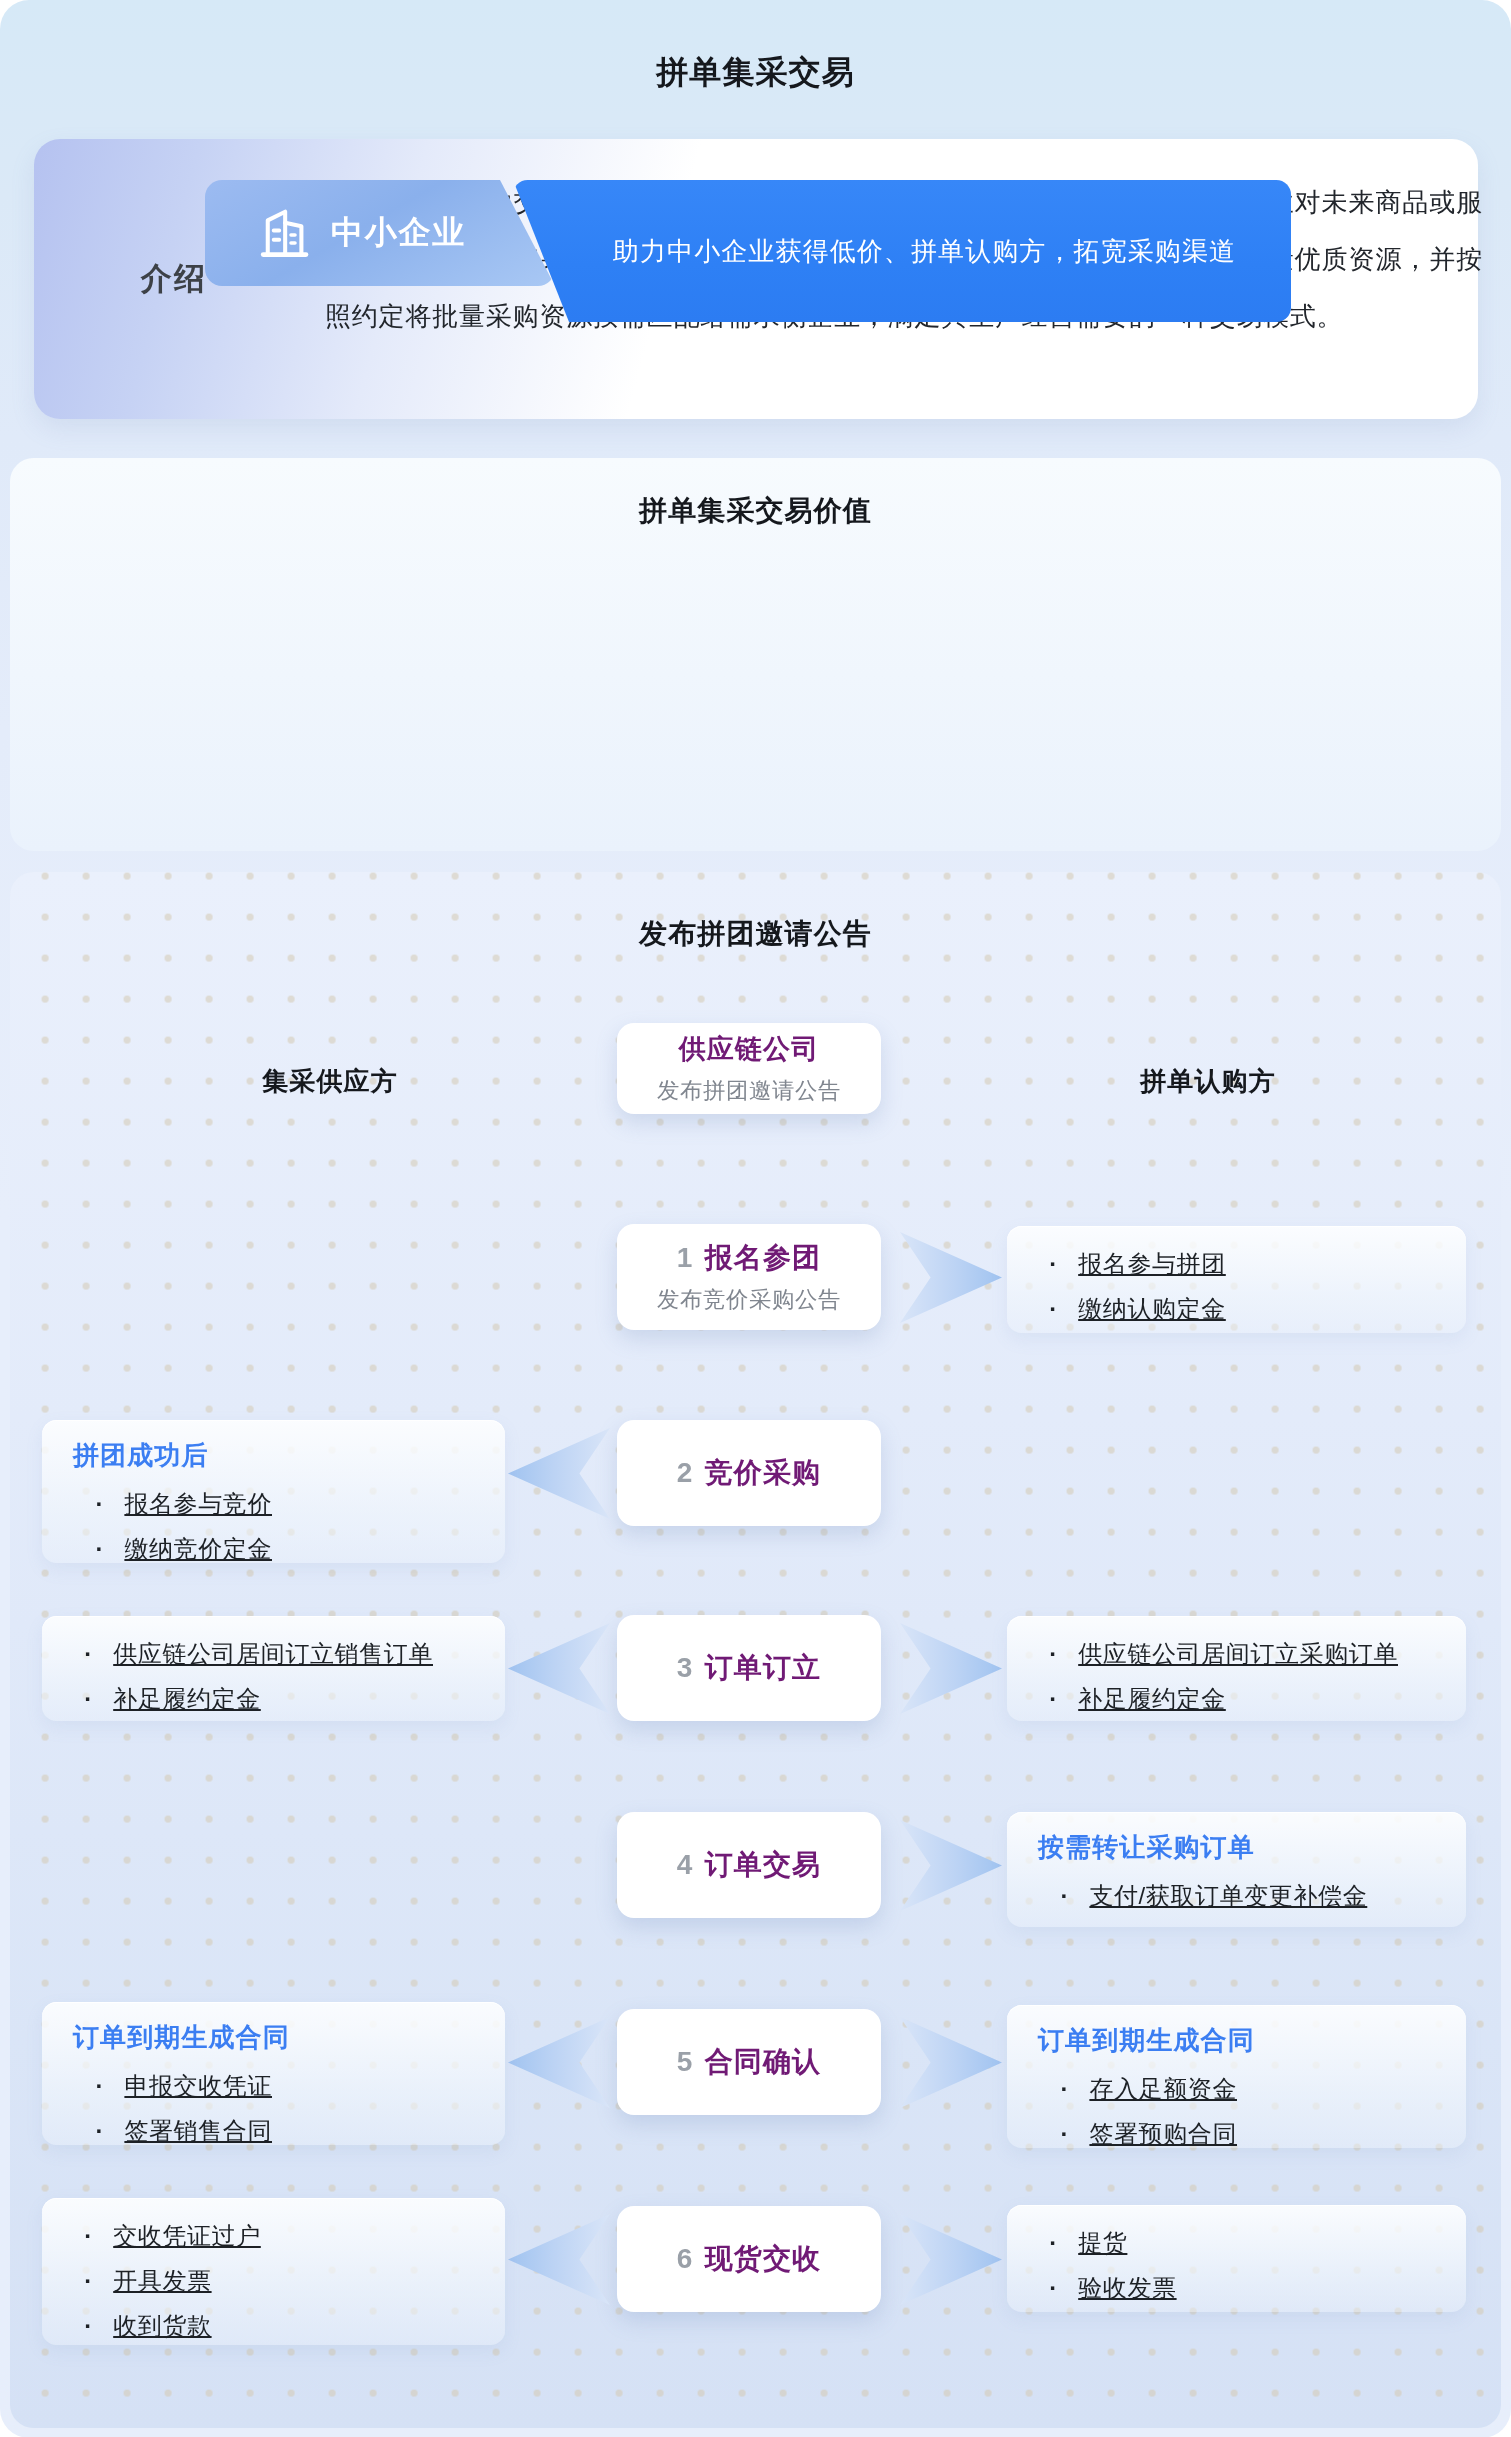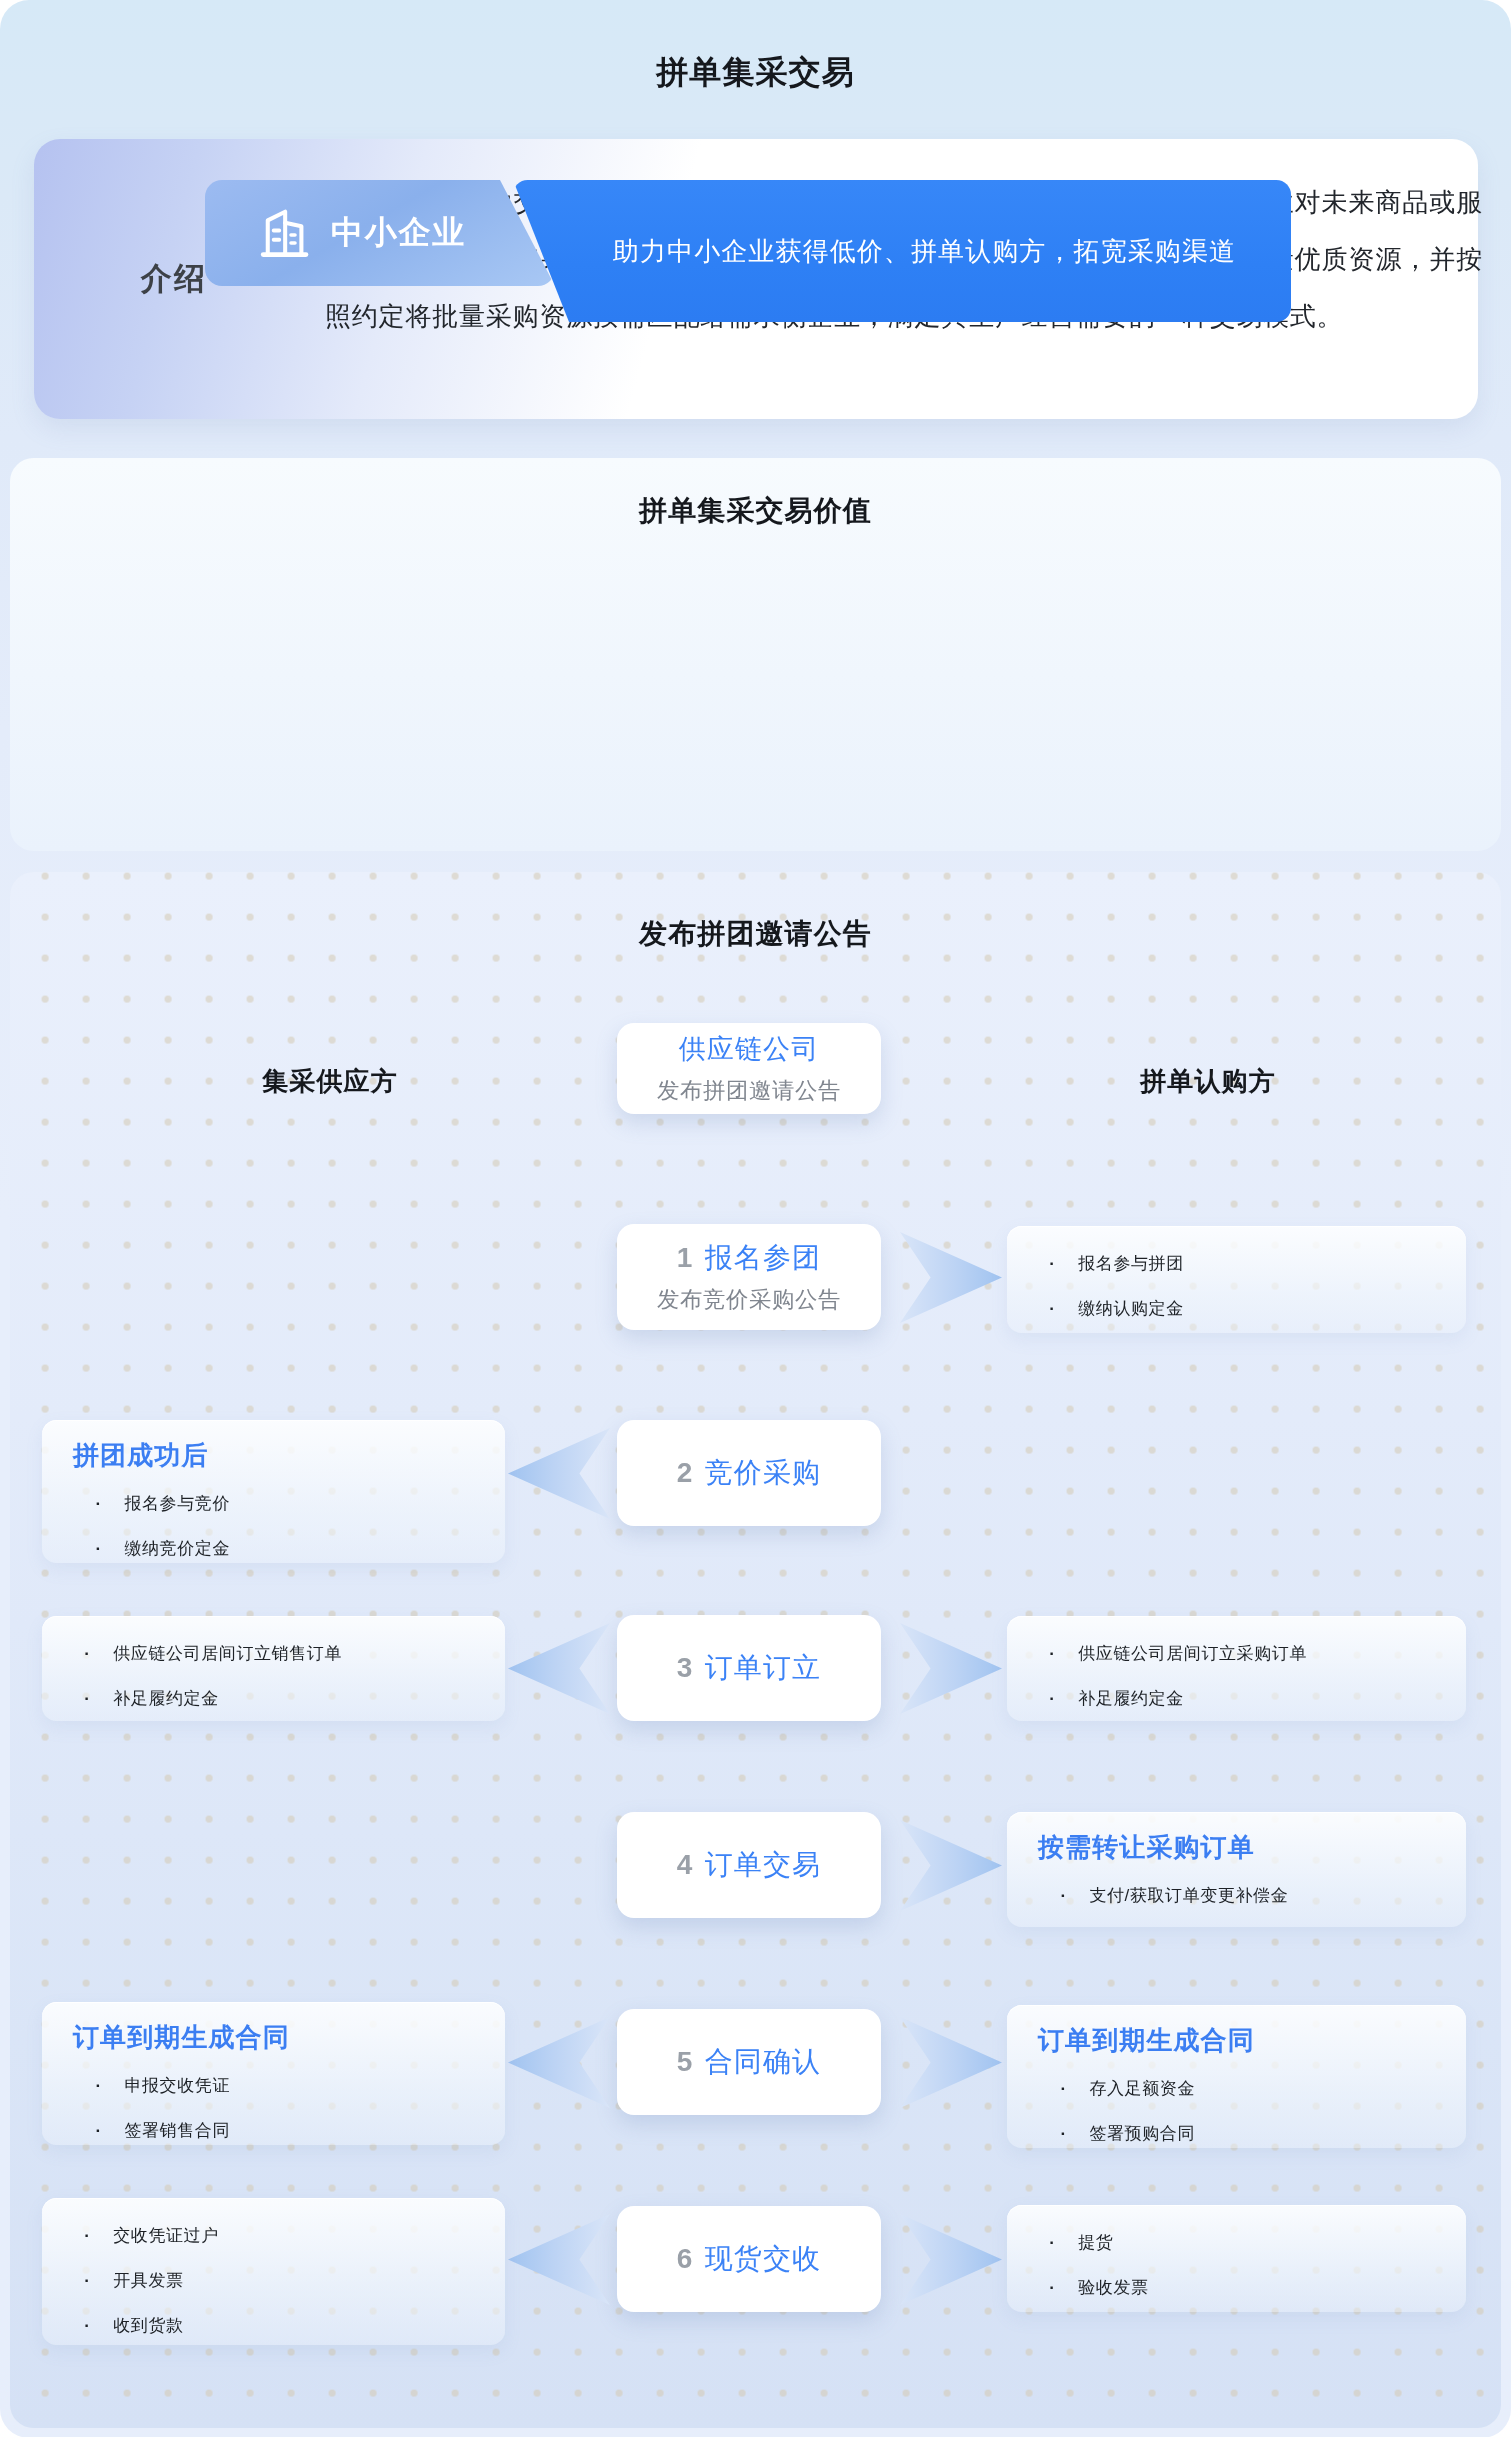--- a/index.html
+++ b/index.html
@@ -38,31 +38,31 @@
     background:
       radial-gradient(circle,rgba(212,202,180,.55) 3.4px,rgba(212,202,180,0) 3.9px) 14.6px 24.6px / 41px 41px,
       linear-gradient(180deg,#eaf0fc 0%,#e3ebfa 35%,#dae5f7 75%,#d5e1f5 100%);}
   .guide-title{top:43px;}
   .col-header{position:absolute;margin:16px;font-size:26px;font-weight:700;color:#15181d;text-align:center;letter-spacing:1.1px;}
   
   .ccard{position:absolute;left:617px;width:264px;background:#ffffff;border-radius:17px;
     box-shadow:0 9px 21px rgba(105,130,180,.22);display:flex;flex-direction:column;align-items:center;justify-content:center;gap:7.8px;}
   .cline{display:flex;align-items:baseline;gap:12.3px;}
   .cnum{font-size:28px;font-weight:700;color:#9aa0a8;}
-  .ctitle{font-size:28px;font-weight:400;color:#3b82f6;letter-spacing:1.1px;}
+  .ctitle{font-size:28px;font-weight:700;color:#701a75;letter-spacing:1.1px;}
   .csub{font-size:22.4px;color:#80868f;letter-spacing:0.6px;}
   .scard{position:absolute;border-radius:14.6px;box-sizing:border-box;
     background:linear-gradient(180deg,rgba(253,254,255,.92) 0%,rgba(243,248,253,.60) 65%,rgba(238,244,252,.38) 100%);
     box-shadow:0 6.7px 17px rgba(120,145,195,.10), inset 0 1.1px 0 rgba(255,255,255,.85);
     padding:14.6px 22.4px 5.6px 31px;}
   .scard.left-col{left:42px;width:463px;}
   .scard.right-col{left:1007px;width:459px;}
   .sheading{font-size:26px;font-weight:700;color:#3b7ef2;letter-spacing:1.1px;margin:3.4px 0 7.8px 0;}
   ul.bullets{list-style:none;margin:0;padding:0 0 0 22.4px;}
-  ul.bullets li{font-size:17px;color:#1d2126;line-height:45px;letter-spacing:0.6px;position:relative;padding-left:29px;}
+  ul.bullets li{font-size:24px;color:#1d2126;line-height:45px;letter-spacing:0.6px;position:relative;padding-left:29px;text-decoration:underline;}
   ul.bullets li::before{content:"·";position:absolute;left:0;top:0;font-weight:700;color:#1d2126;}
   
   .arrow{position:absolute;width:102px;height:95px;}
   .arrow-r{left:900px;clip-path:polygon(0 2%,100% 50%,0 98%,30% 50%);
     background:linear-gradient(90deg,#d9e5f8 0%,#bcd3f4 55%,#a0c3f0 100%);}
   .arrow-l{left:508px;clip-path:polygon(100% 2%,0 50%,100% 98%,70% 50%);
     background:linear-gradient(270deg,#d9e5f8 0%,#bcd3f4 55%,#a0c3f0 100%);}
 </style>
 </head>
 <body>

